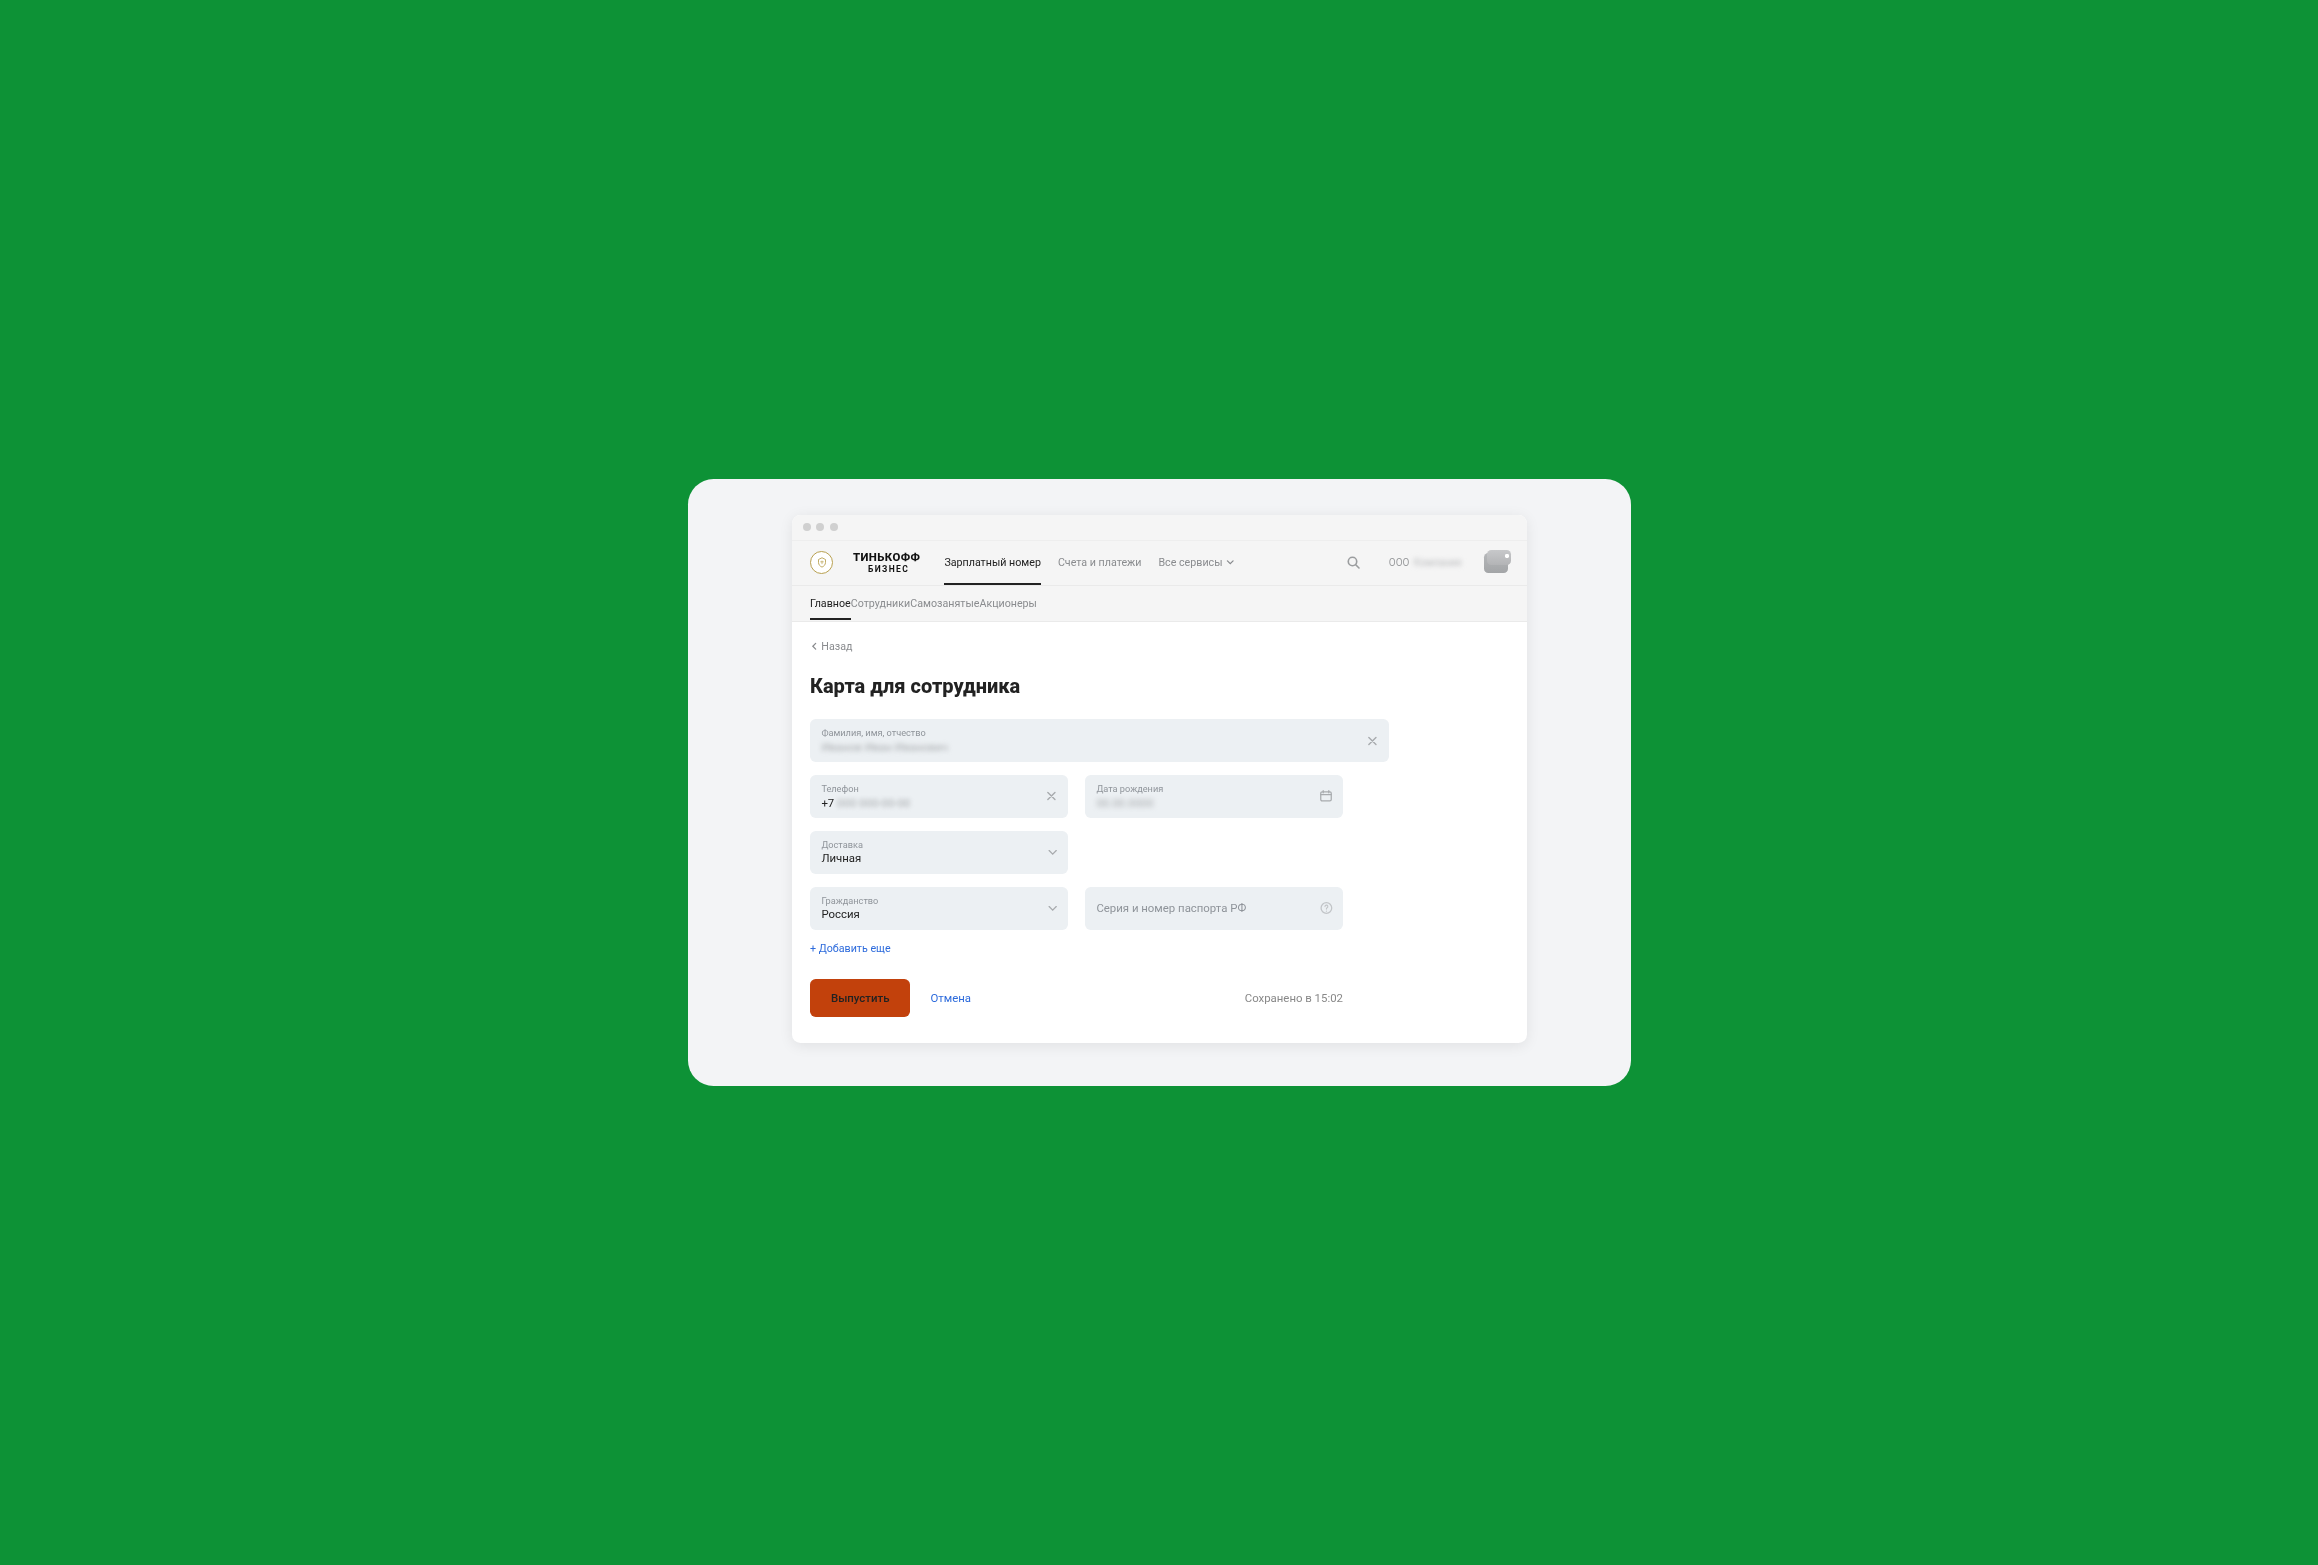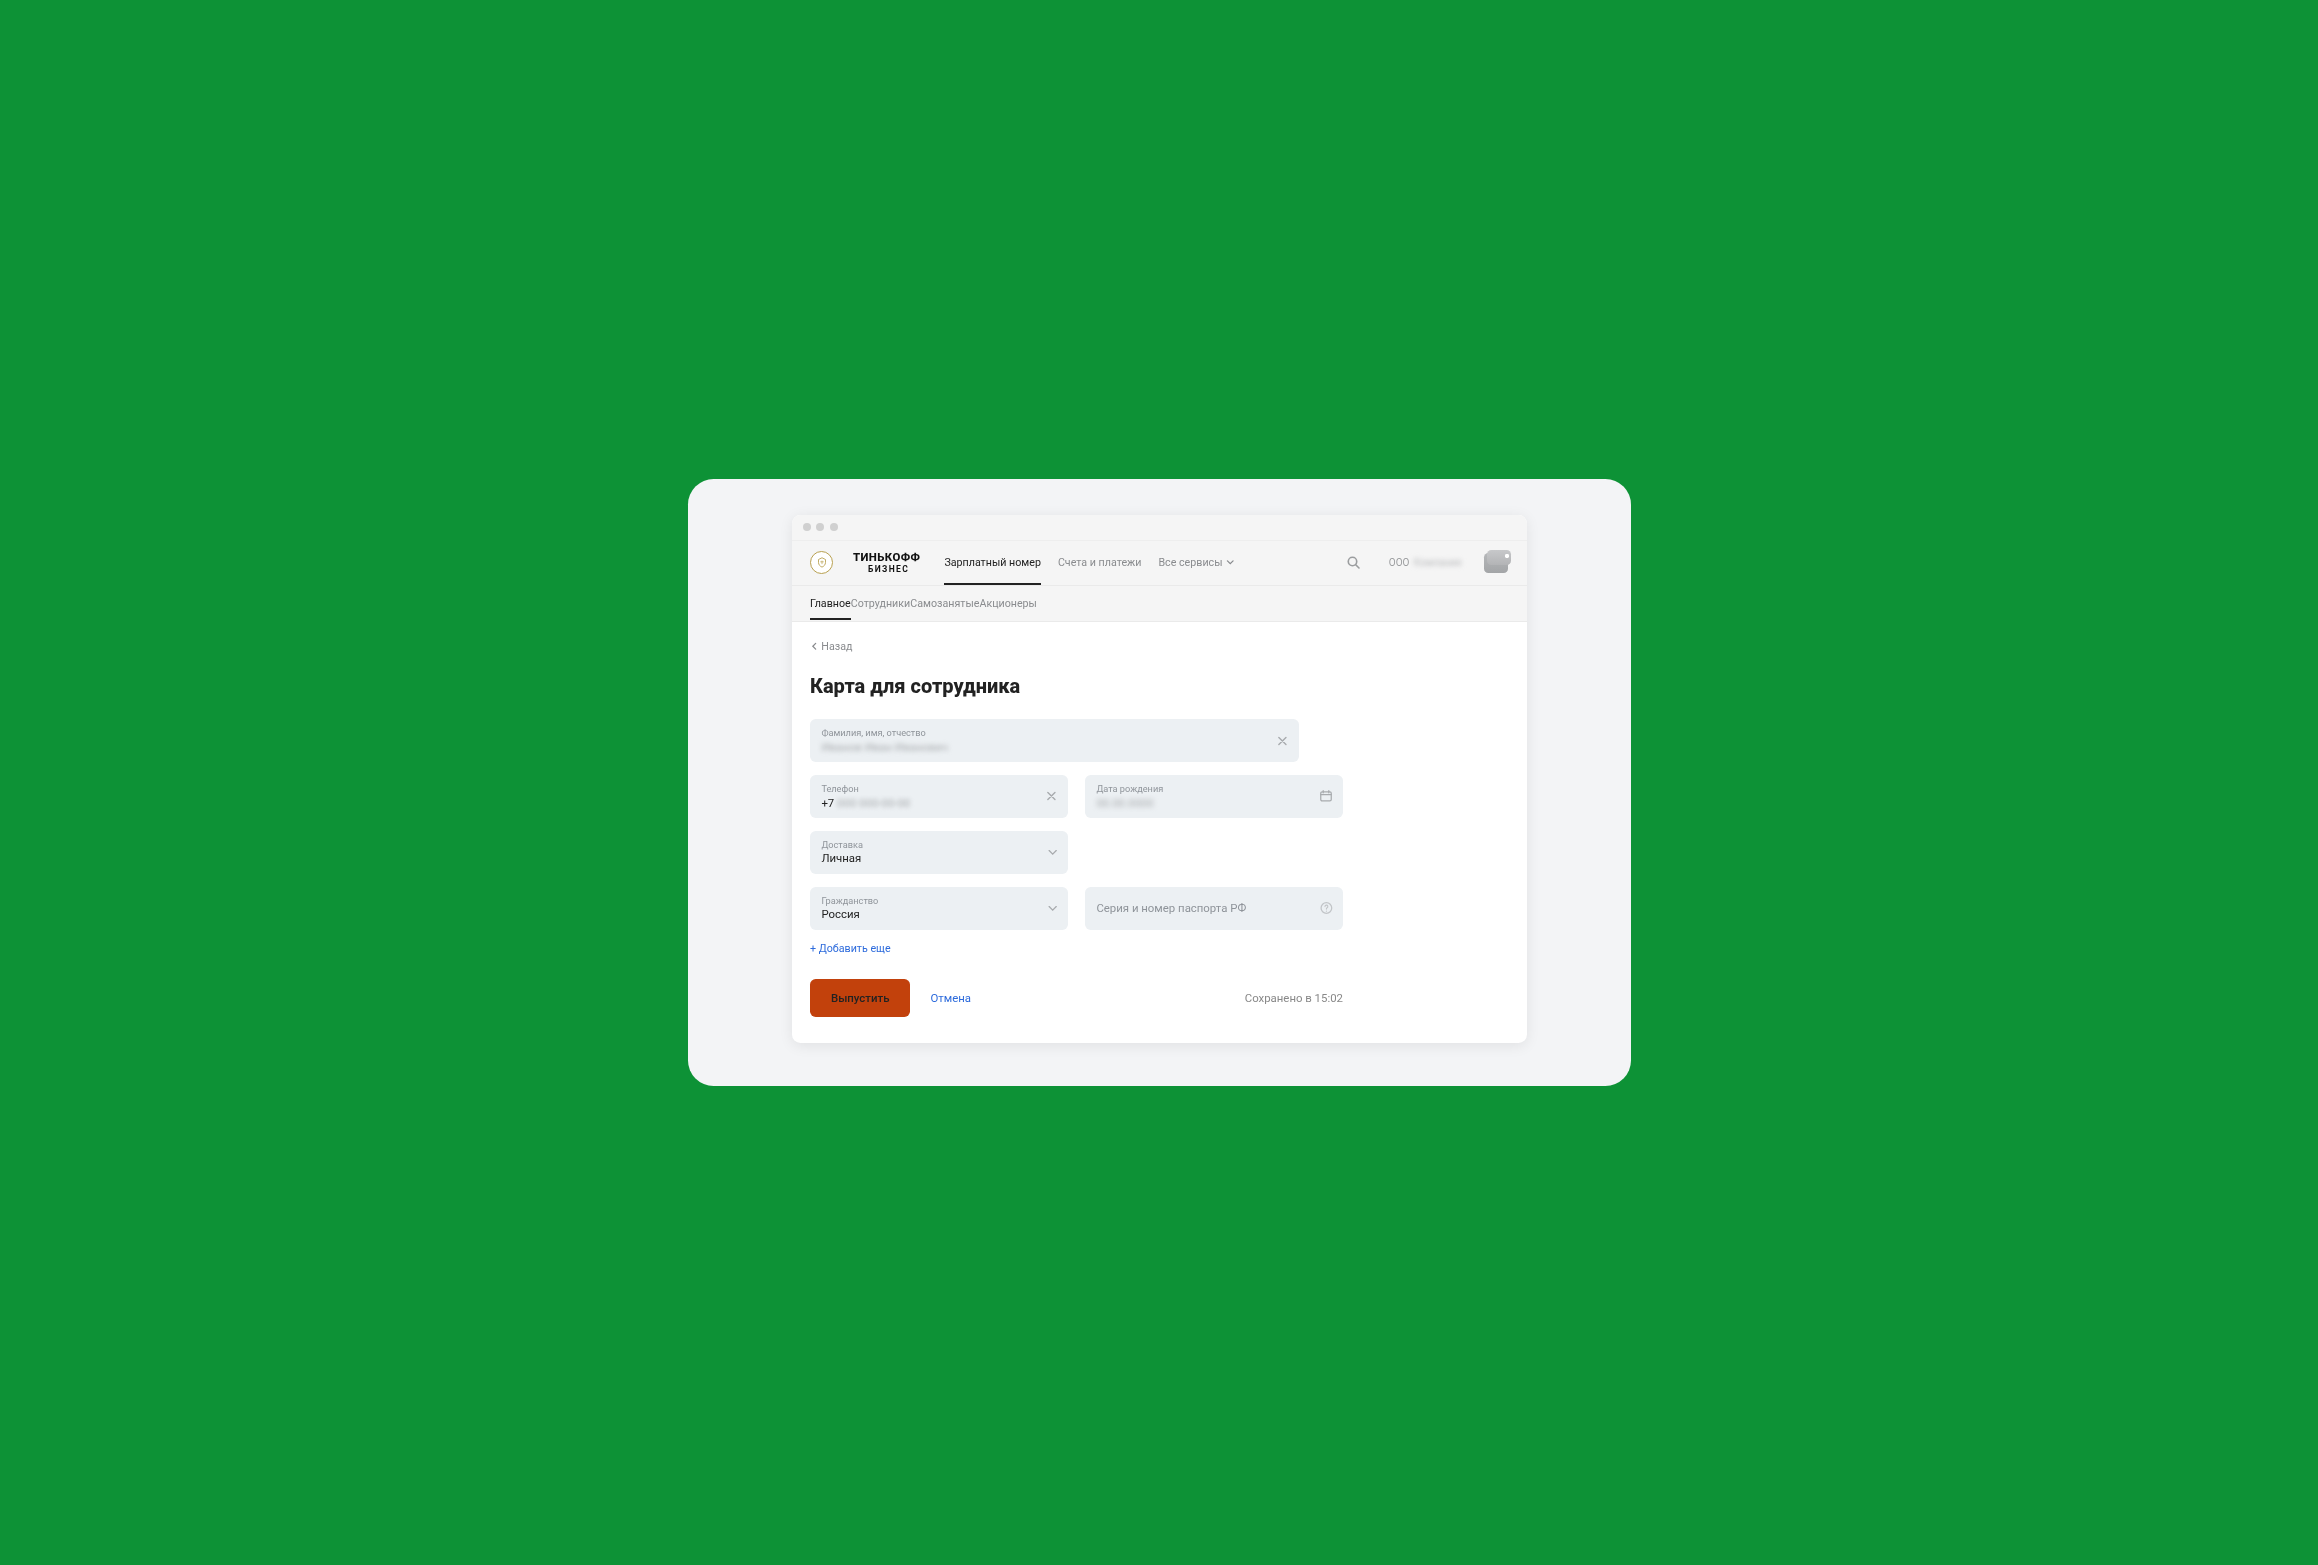--- a/index.html
+++ b/index.html
@@ -29,21 +29,21 @@
     .card-icon::after { content:""; position:absolute; top:1.4px; right:-0.7px; width:3.6px; height:3.6px; background:#fff; border-radius:1.4px; }
     .subnav { background:#f5f5f5; padding:0 18.5px; display:flex; border-bottom:0.7px solid #eaeaea; height:36px; align-items:center; }
     .subnav-item { font-size:10.7px; color:#8a8c8f; padding:10px 0; cursor:pointer; position:relative; }
     .subnav-item.active { color:#222; }
     .subnav-item.active::after { content:""; position:absolute; left:0; right:0; bottom:-0.7px; height:2.1px; background:#222; }
     .content { padding:18.5px 18.5px 25.6px 18.5px; }
     .backlink { display:flex; align-items:center; gap:2.8px; color:#8a8c8f; font-size:10.7px; cursor:pointer; margin-bottom:21px; }
     .page-title { font-size:20px; font-weight:800; color:#222; margin-bottom:21px; }
     .form-row { display:flex; gap:17px; margin-bottom:12.8px; }
     .field { background:#ecf0f3; border-radius:5.7px; padding:7px 11.4px; display:flex; flex-direction:column; position:relative; min-height:43px; justify-content:center; }
-    .field.full { width:489px; }
+    .field.full { width:579px; }
     .field.half { width:258px; }
     .field-label { font-size:9.2px; color:#8f949a; }
     .field-value { font-size:11.4px; color:#222; margin-top:1.4px; }
     .field-value.blur { filter:blur(2.8px); color:#a8abae; }
     .field-value.mix { font-size:11.4px; color:#a8abae; margin-top:1.4px; }
     .field-value.mix .pre { color:#222; }
     .field-value.mix .blurseg { filter:blur(2.1px); }
     .field-placeholder { font-size:11.4px; color:#8f949a; }
     .field-icon { position:absolute; right:10px; top:50%; transform:translateY(-50%); color:#a8abae; cursor:pointer; }
     .field-icon svg { display:block; }

